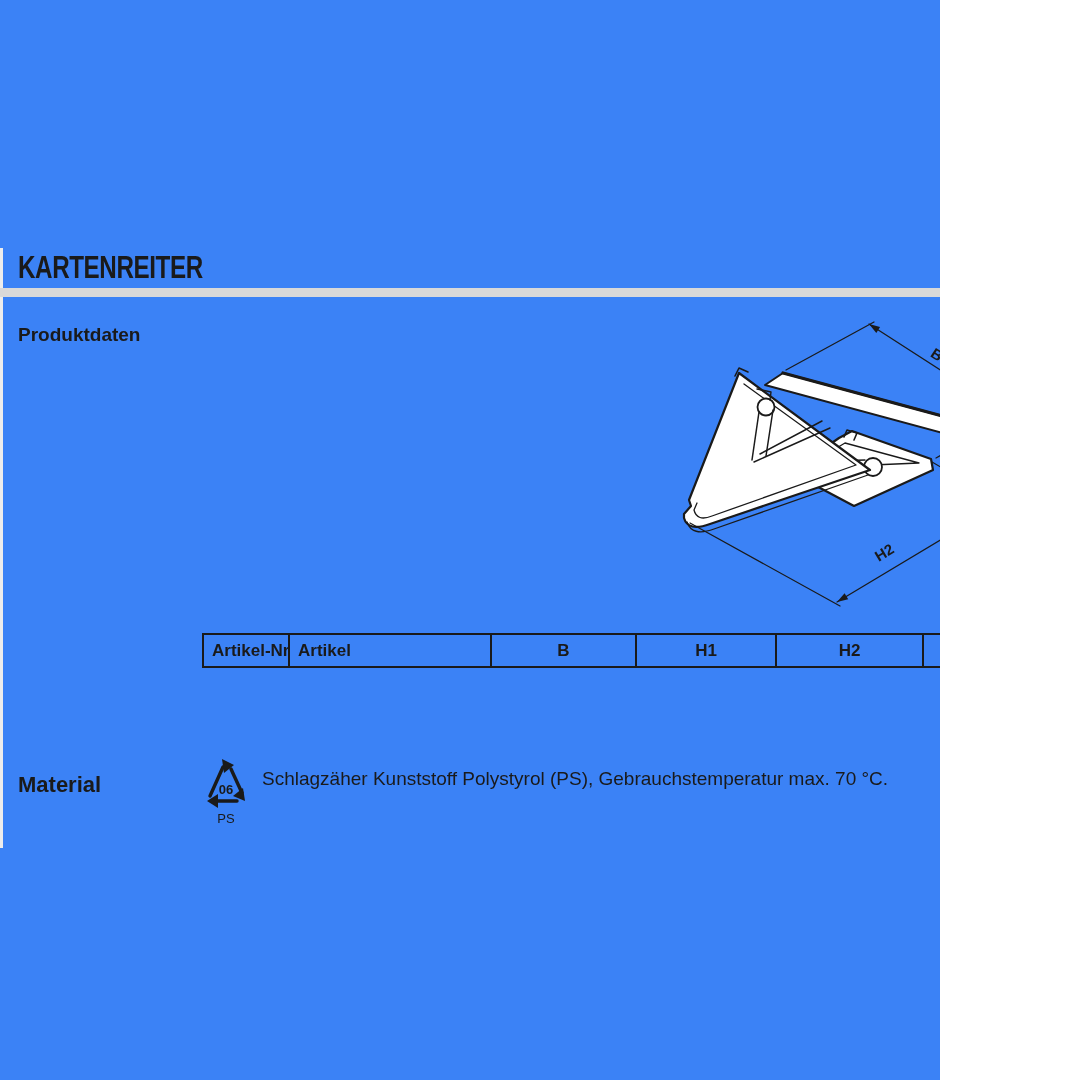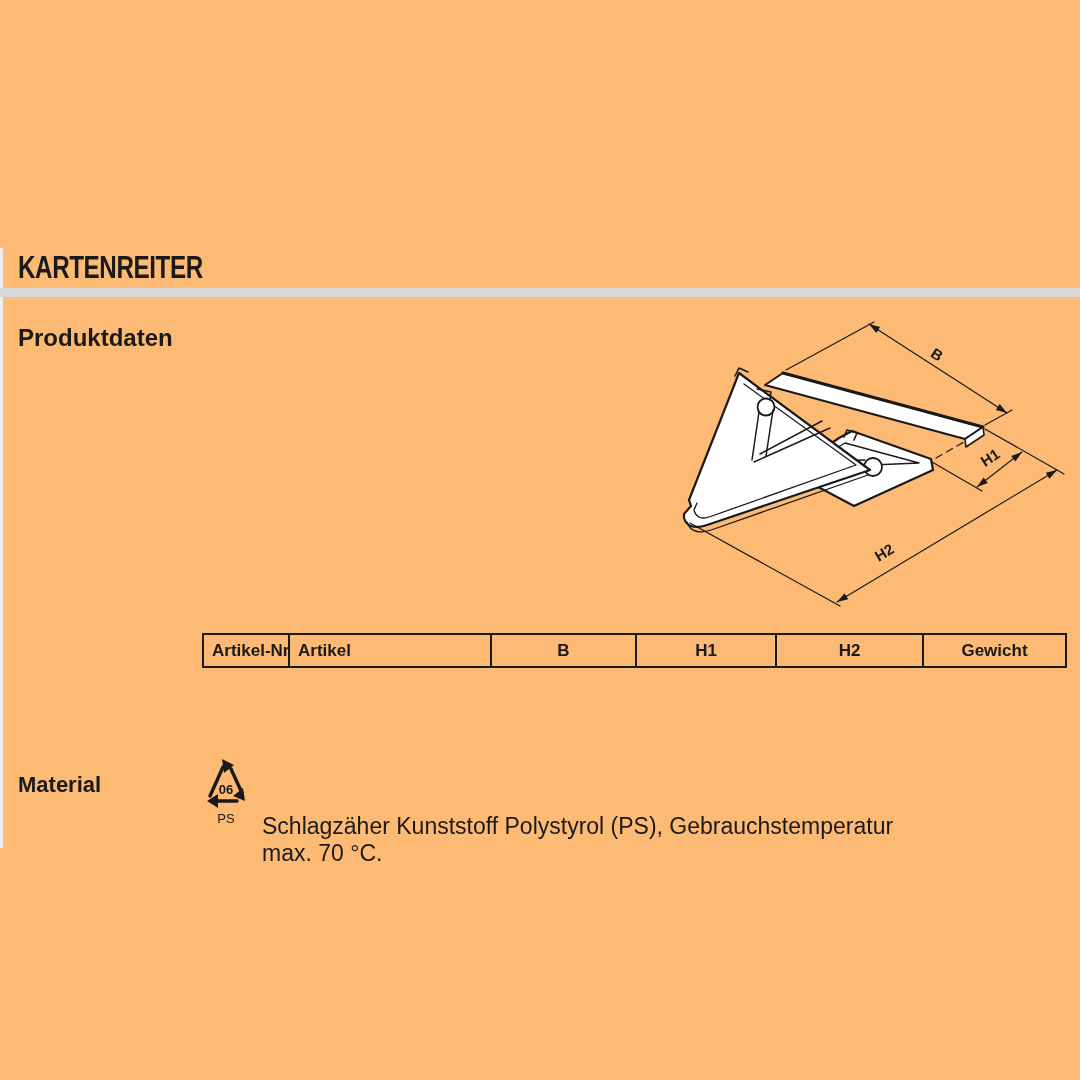--- a/index.html
+++ b/index.html
@@ -1,32 +1,32 @@
 <!DOCTYPE html>
 <html><head>
 <meta charset="utf-8">
 <style>
   html,body{margin:0;padding:0;background:#ffffff;}
   .page{
-    position:relative;width:1080px;height:1080px;background:#fdba74;
+    position:relative;width:940px;height:1080px;background:#3b82f6;
     font-family:"Liberation Sans", sans-serif;color:#1a1a1a;overflow:hidden;
   }
   .edge-line{position:absolute;left:0;top:248px;width:3px;height:600px;background:#ededed;}
   .title{
     position:absolute;left:18px;top:250px;font-size:31px;font-weight:bold;
     letter-spacing:-0.5px;transform:scaleX(0.78);transform-origin:left top;white-space:nowrap;
   }
   .rule{position:absolute;left:0;top:288px;width:1080px;height:9px;background:#d9d9d9;}
-  .subtitle{position:absolute;left:18px;top:324px;font-size:24px;font-weight:bold;}
+  .subtitle{position:absolute;left:18px;top:324px;font-size:19px;font-weight:bold;}
   .material-label{position:absolute;left:18px;top:772px;font-size:22px;font-weight:bold;}
   .drawing{position:absolute;left:640px;top:310px;width:440px;height:310px;}
   .recycle{position:absolute;left:198px;top:752px;width:56px;height:76px;}
   .material-text{
     position:absolute;left:262px;top:765px;width:640px;
-    font-size:23px;line-height:27px;color:#1a1a1a;margin-top:48px;
+    font-size:19px;line-height:27px;color:#1a1a1a;
   }
   .ptable{
     position:absolute;left:202px;top:633px;width:863px;
     border-collapse:collapse;table-layout:fixed;font-size:17px;
   }
   .ptable th,.ptable td{
     border:2px solid #1a1a1a;height:31px;padding:0 0 0 8px;
     font-weight:normal;text-align:left;white-space:nowrap;overflow:hidden;
   }
   .ptable th{font-weight:bold;}

